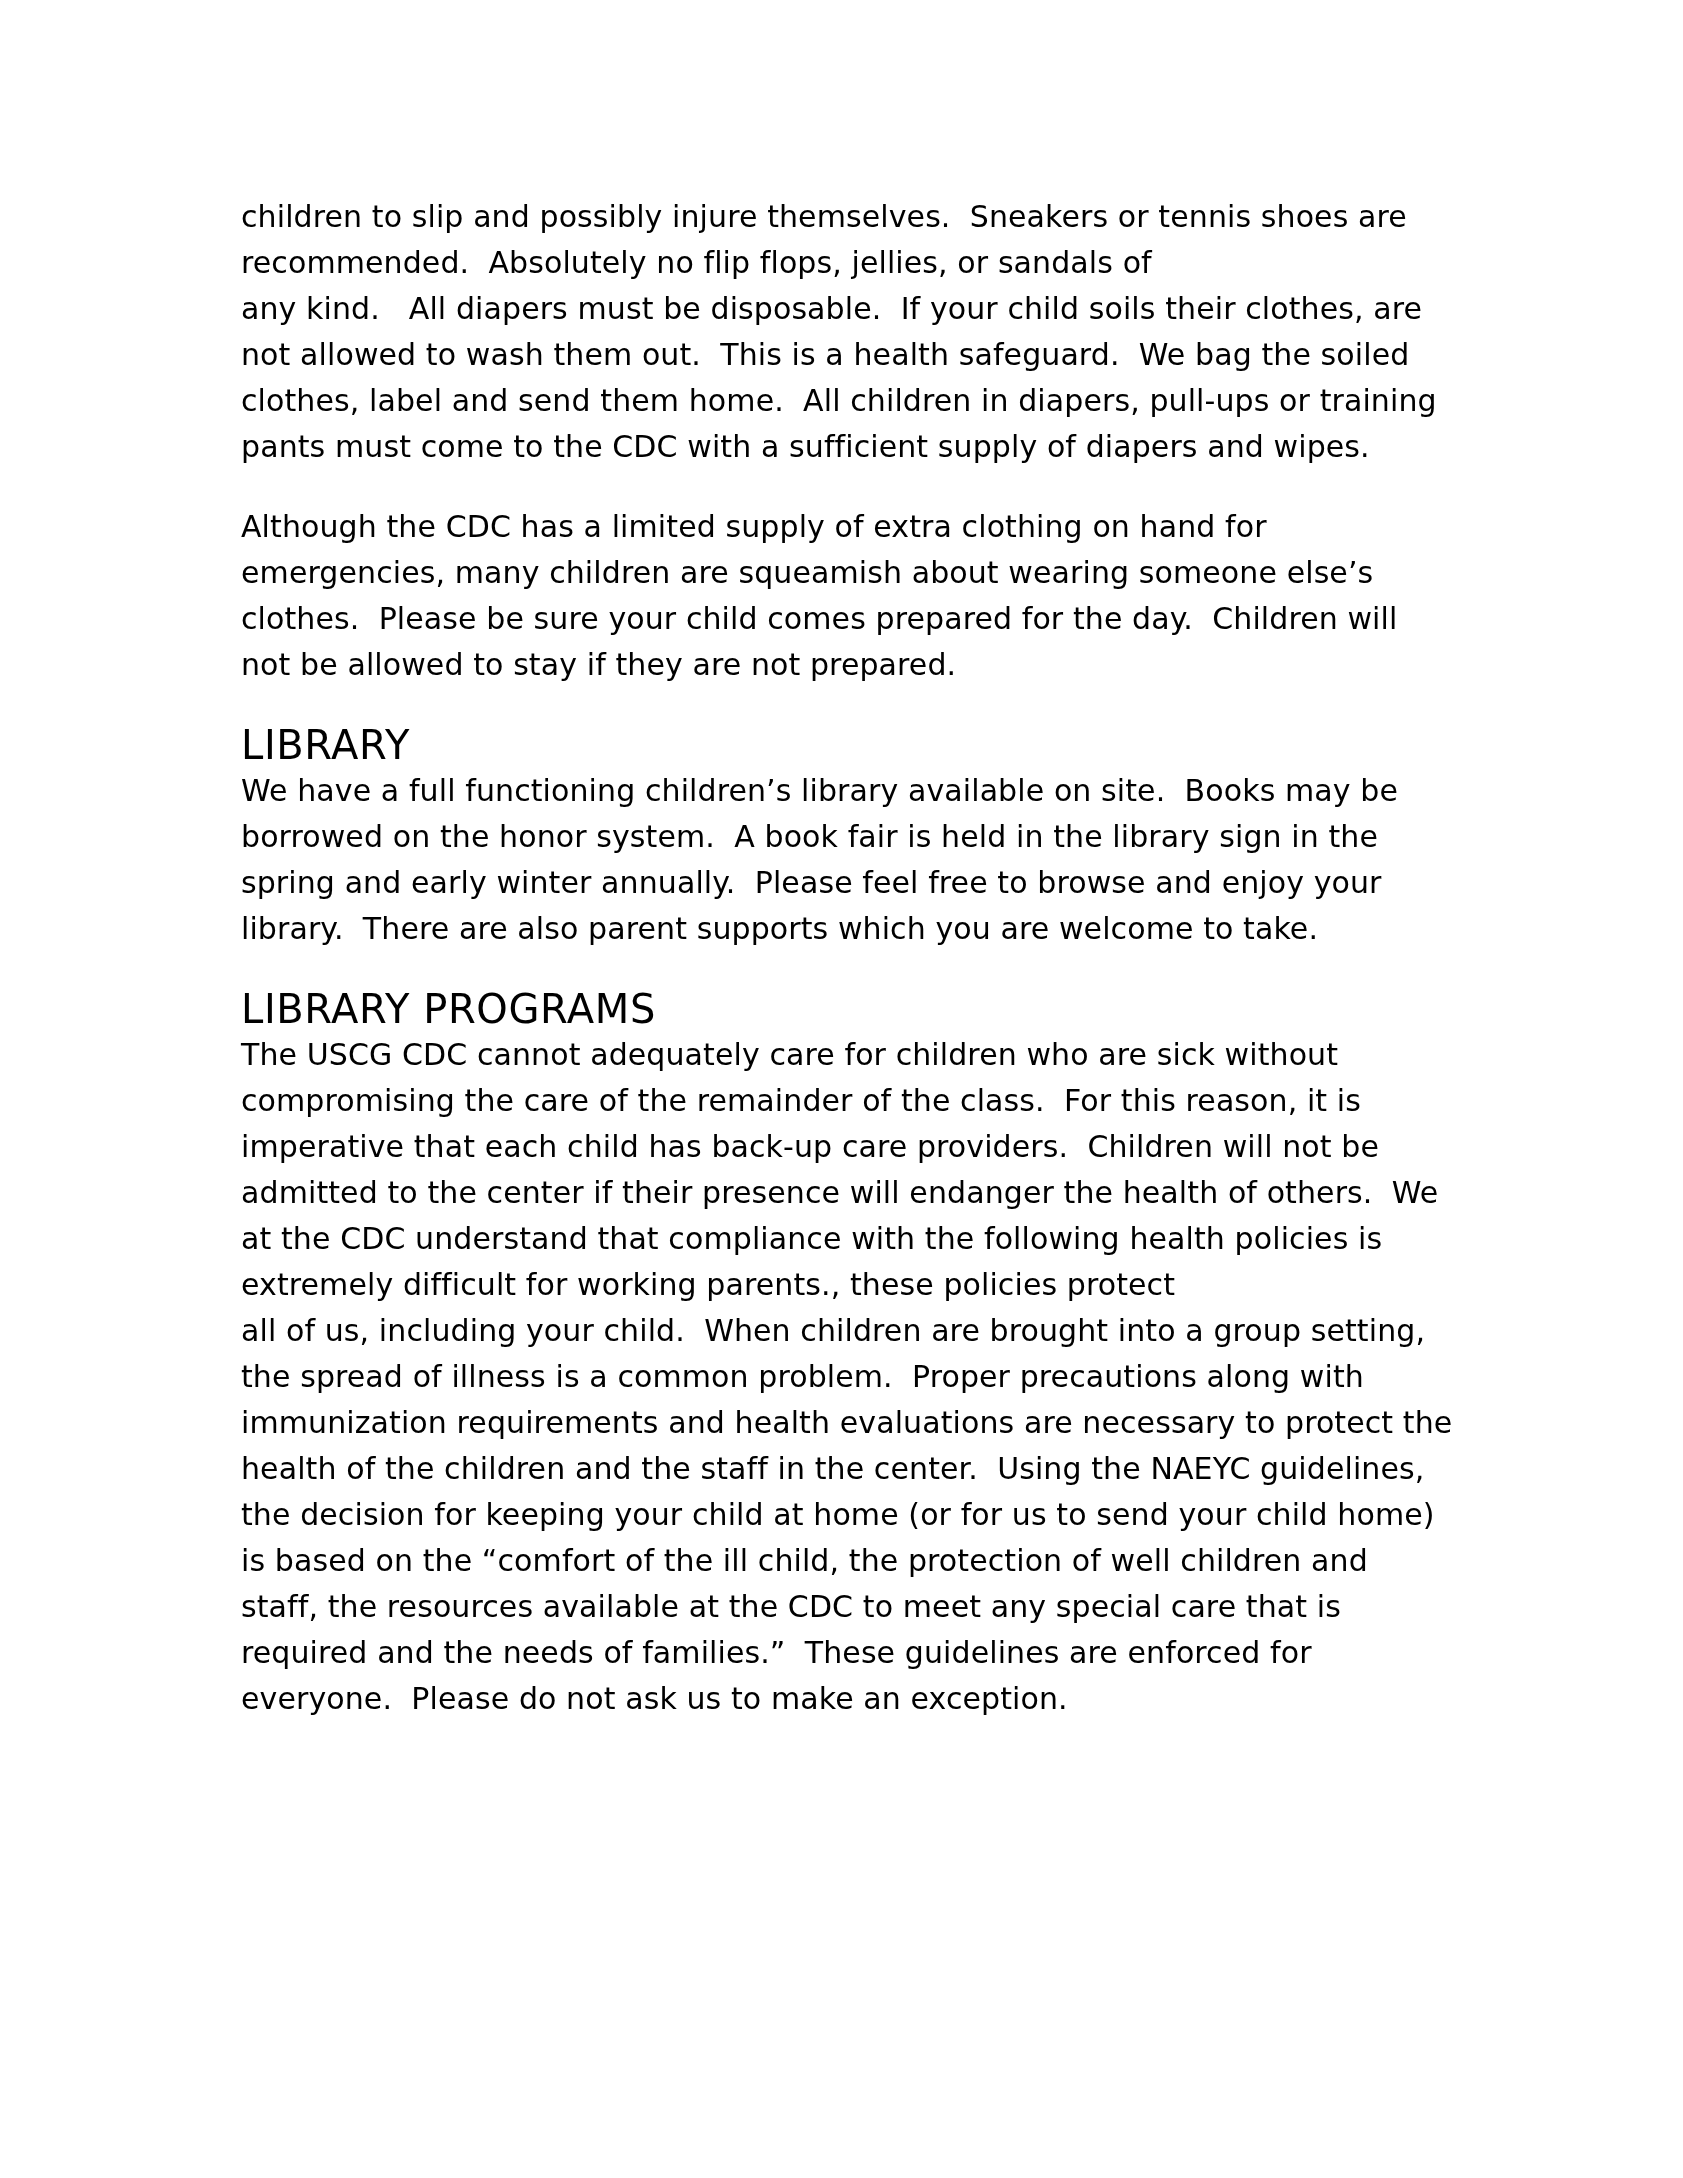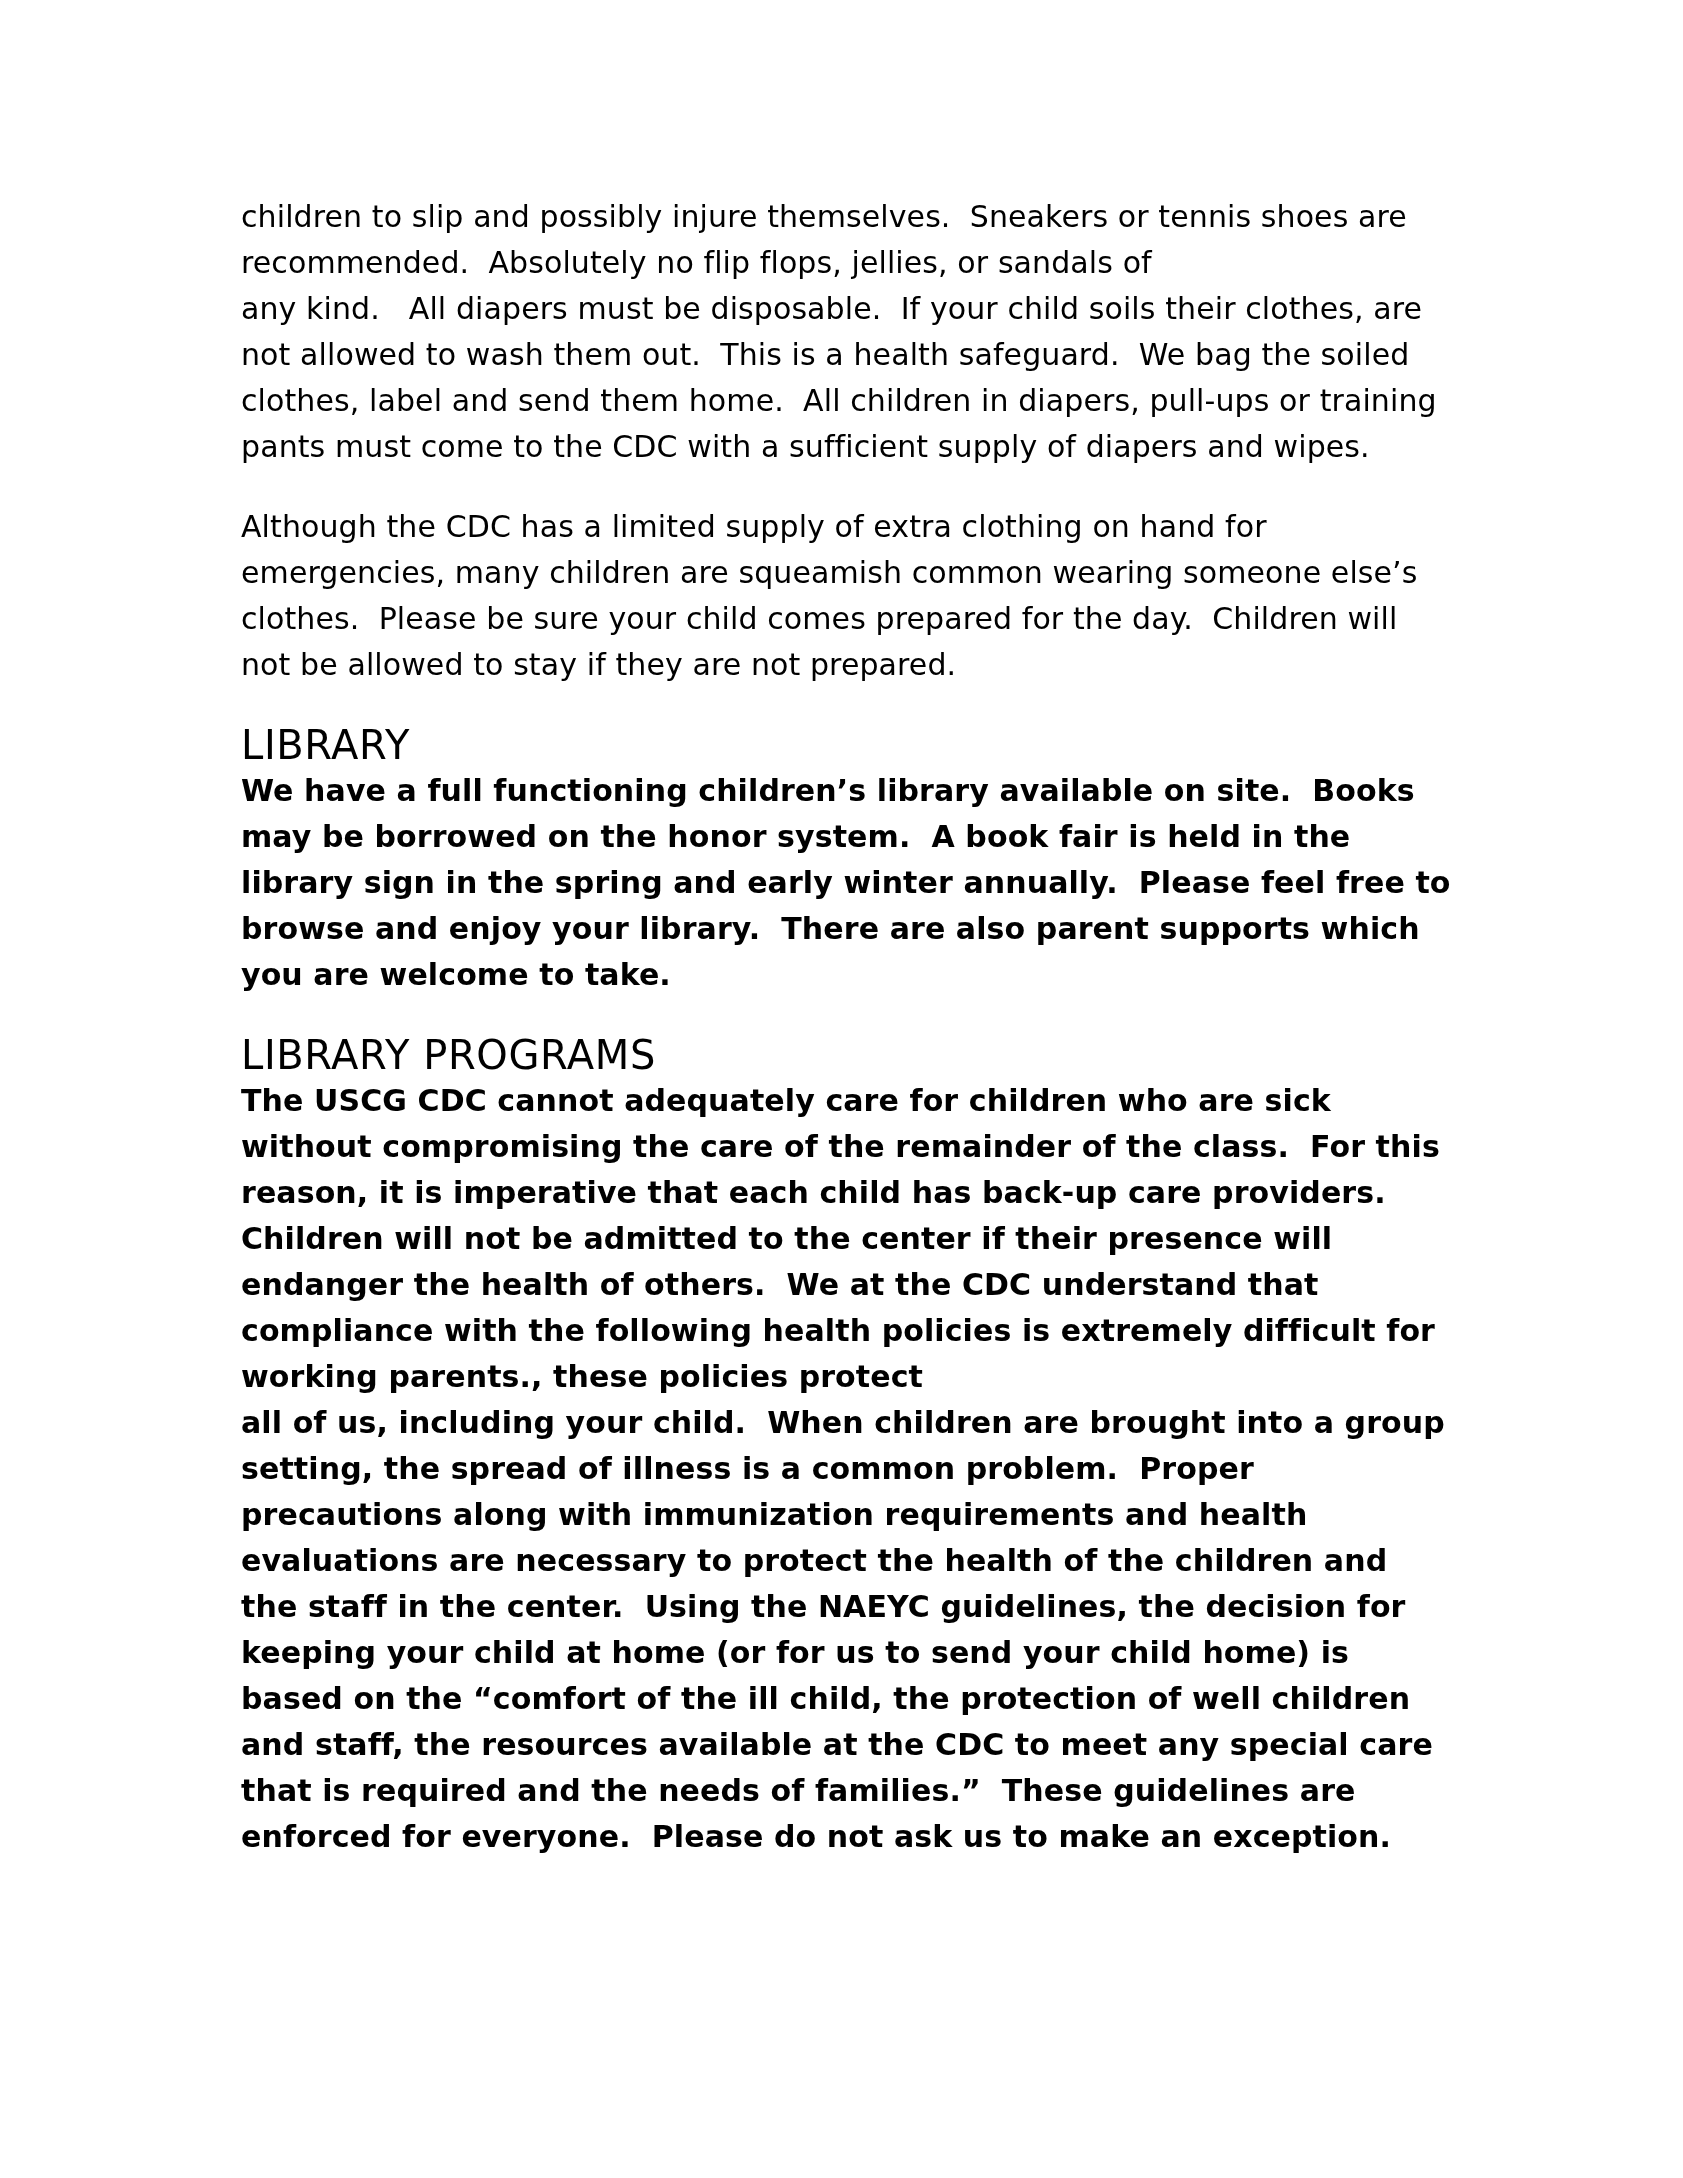--- a/index.html
+++ b/index.html
@@ -26,21 +26,20 @@
     line-height: 46px;
     letter-spacing: 0.1px;
     text-align: left;
   }
   .para {
     margin: 0 0 34px 0;
     white-space: pre-wrap;
   }
   .para.tight {
     margin-bottom: 0;
-    font-weight: bold;
   }
   .heading {
     margin: 0;
     font-size: 40px;
     line-height: 46px;
     letter-spacing: 0.6px;
   }
   .section {
     margin-bottom: 34px;
   }
@@ -50,21 +49,21 @@
 </style>
 </head>
 <body>
 
 <div class="page">
   <div class="doc-body">
 
     <p class="para">children to slip and possibly injure themselves.  Sneakers or tennis shoes are recommended.  Absolutely no flip flops, jellies, or sandals of
 any kind.   All diapers must be disposable.  If your child soils their clothes, are not allowed to wash them out.  This is a health safeguard.  We bag the soiled clothes, label and send them home.  All children in diapers, pull-ups or training pants must come to the CDC with a sufficient supply of diapers and wipes.</p>
 
-    <p class="para">Although the CDC has a limited supply of extra clothing on hand for emergencies, many children are squeamish common wearing someone else’s clothes.  Please be sure your child comes prepared for the day.  Children will not be allowed to stay if they are not prepared.</p>
+    <p class="para">Although the CDC has a limited supply of extra clothing on hand for emergencies, many children are squeamish about wearing someone else’s clothes.  Please be sure your child comes prepared for the day.  Children will not be allowed to stay if they are not prepared.</p>
 
     <div class="section">
       <p class="heading">LIBRARY</p>
       <p class="para tight">We have a full functioning children’s library available on site.  Books may be borrowed on the honor system.  A book fair is held in the library sign in the spring and early winter annually.  Please feel free to browse and enjoy your library.  There are also parent supports which you are welcome to take.</p>
     </div>
 
     <div class="section">
       <p class="heading">LIBRARY PROGRAMS</p>
       <p class="para tight">The USCG CDC cannot adequately care for children who are sick without compromising the care of the remainder of the class.  For this reason, it is imperative that each child has back-up care providers.  Children will not be admitted to the center if their presence will endanger the health of others.  We at the CDC understand that compliance with the following health policies is extremely difficult for working parents., these policies protect
 all of us, including your child.  When children are brought into a group setting, the spread of illness is a common problem.  Proper precautions along with immunization requirements and health evaluations are necessary to protect the health of the children and the staff in the center.  Using the NAEYC guidelines, the decision for keeping your child at home (or for us to send your child home) is based on the “comfort of the ill child, the protection of well children and staff, the resources available at the CDC to meet any special care that is required and the needs of families.”  These guidelines are enforced for everyone.  Please do not ask us to make an exception.</p>

